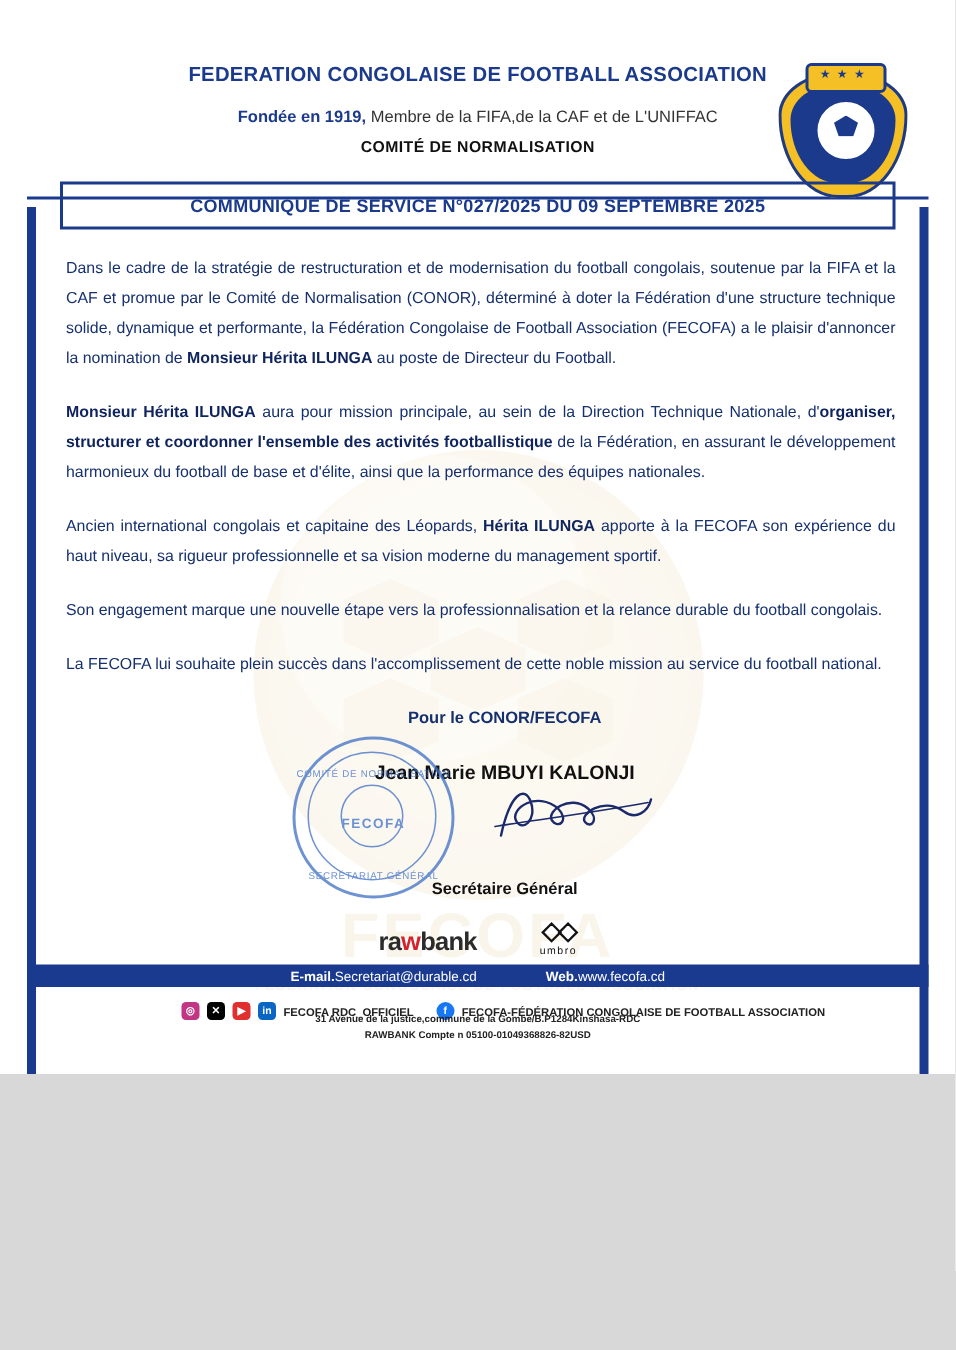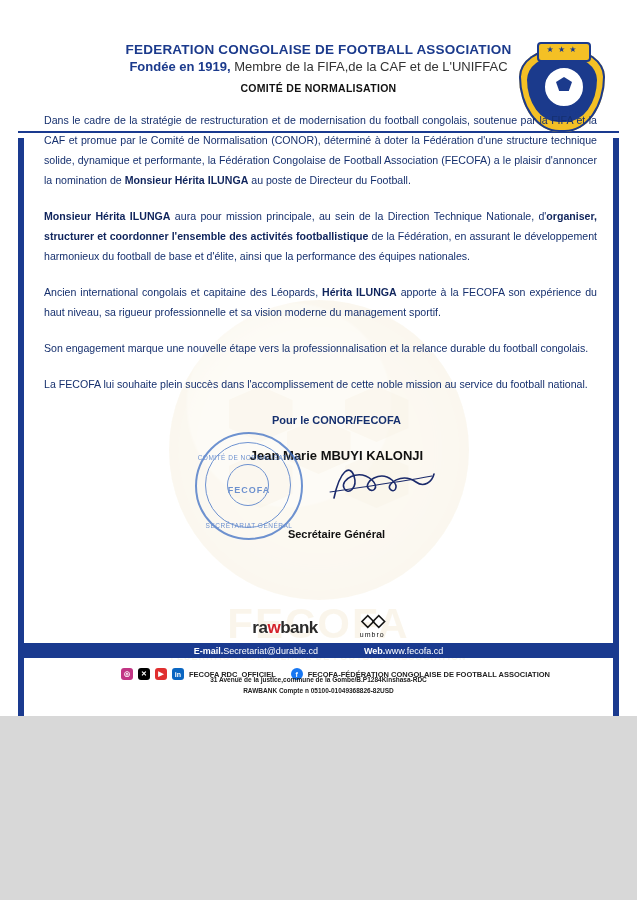--- a/index.html
+++ b/index.html
@@ -86,22 +86,22 @@
     padding: 42px 0 0 0;
     text-align: center;
   }
   .fed-title {
     font-size: 13.5px;
     font-weight: bold;
     color: #1b3a8c;
     letter-spacing: 0.2px;
   }
   .fed-sub {
-    margin-top: 2px;
-    font-size: 13px;
+    margin-top: 15px;
+    font-size: 11px;
     color: #333;
   }
   .fed-sub b { color: #1b3a8c; }
   .committee {
     margin-top: 8px;
     font-size: 10.5px;
     font-weight: bold;
     color: #111;
     letter-spacing: 0.3px;
   }
@@ -414,20 +414,23 @@
 
   <div class="crest">
     <div class="shield"></div>
     <div class="inner"></div>
     <div class="top-band"></div>
     <div class="stars">★ ★ ★</div>
     <div class="ballicon"></div>
     <div class="crestlabel">FECOFA</div>
   </div>
 
+  <div class="banner-wrap">
+    <div class="banner">COMMUNIQUE DE SERVICE N°027/2025 DU 09 SEPTEMBRE 2025</div>
+  </div>
 
   <div class="body-text">
     <p>
       <span>Dans le cadre de la stratégie de restructuration et de modernisation du football congolais, soutenue par la FIFA et la CAF et promue par le Comité de Normalisation (CONOR), déterminé à doter la Fédération d'une structure technique solide, dynamique et performante, la Fédération Congolaise de Football Association (FECOFA) a le plaisir d'annoncer la nomination de </span><b>Monsieur Hérita ILUNGA</b><span> au poste de Directeur du Football.</span>
     </p>
     <p>
       <b>Monsieur Hérita ILUNGA</b><span> aura pour mission principale, au sein de la Direction Technique Nationale, d'</span><b>organiser, structurer et coordonner l'ensemble des activités footballistique</b><span> de la Fédération, en assurant le développement harmonieux du football de base et d'élite, ainsi que la performance des équipes nationales.</span>
     </p>
     <p>
       <span>Ancien international congolais et capitaine des Léopards, </span><b>Hérita ILUNGA</b><span> apporte à la FECOFA son expérience du haut niveau, sa rigueur professionnelle et sa vision moderne du management sportif.</span>

